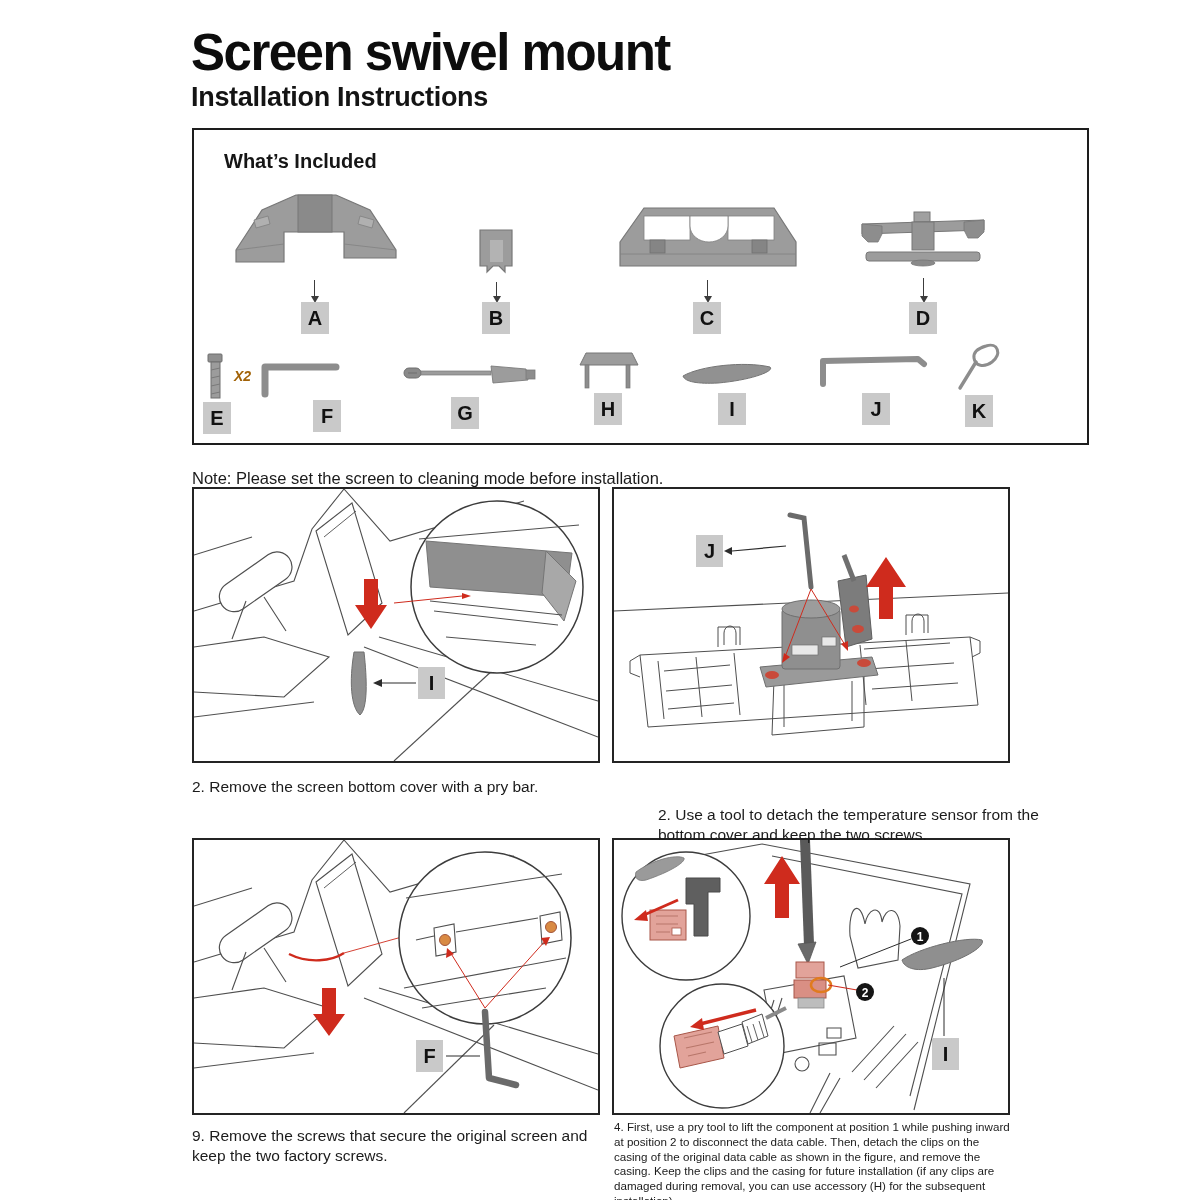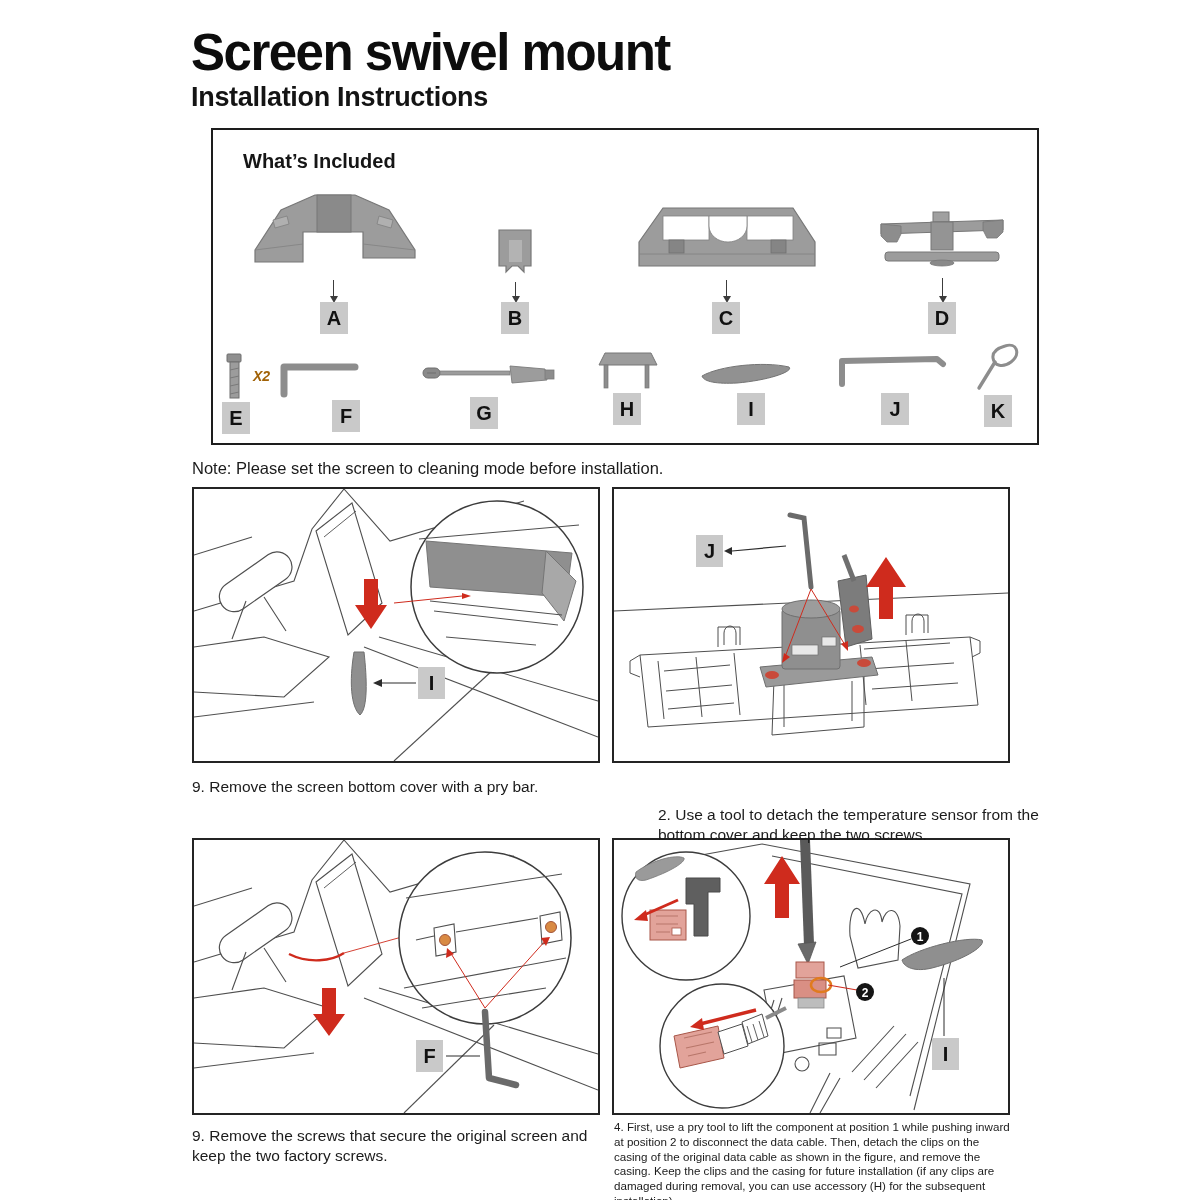--- a/index.html
+++ b/index.html
@@ -3,30 +3,30 @@
 <meta charset="utf-8">
 <style>
   html,body{margin:0;padding:0;background:#ffffff;}
   .page{position:relative;width:1200px;height:1200px;background:#fff;overflow:hidden;
         font-family:"Liberation Sans","DejaVu Sans",sans-serif;color:#161616;}
   
   .hdr{position:absolute;left:191px;top:26px;}
   .title{font-size:51px;font-weight:bold;letter-spacing:-1.5px;line-height:1.05;color:#0d0d0d;}
   .subtitle{font-size:27px;font-weight:bold;letter-spacing:-0.3px;color:#141414;margin-top:2px;}
   
-  .incbox{position:absolute;left:192px;top:128px;width:828px;height:317px;border:2px solid #1d1d1d;box-sizing:border-box;background:#fff;margin-left:19px;}
+  .incbox{position:absolute;left:192px;top:128px;width:897px;height:317px;border:2px solid #1d1d1d;box-sizing:border-box;background:#fff;}
   .inc-head{position:absolute;left:30px;top:20px;font-size:20px;font-weight:bold;letter-spacing:0;}
   .part{position:absolute;}
   .plabel{position:absolute;width:28px;height:32px;background:#c9c9c9;display:flex;align-items:center;justify-content:center;
           font-size:20px;font-weight:bold;color:#111;}
   .darrow{position:absolute;width:1px;background:#3c3c3c;}
   .darrow::after{content:"";position:absolute;left:-3.5px;bottom:-7px;border:4px solid transparent;border-top:7px solid #3c3c3c;}
   .qty{position:absolute;font-size:14px;font-weight:bold;font-style:italic;color:#a16207;}
   
-  .note{position:absolute;left:192px;top:459px;font-size:16.5px;color:#1b1b1b;}
+  .note{position:absolute;left:192px;top:469px;font-size:16.5px;color:#1b1b1b;}
   
   .panel{position:absolute;border:2px solid #242424;box-sizing:border-box;background:#fff;}
   .panel svg{display:block;}
   .caption{position:absolute;font-size:15.5px;line-height:1.3;color:#1b1b1b;}
   .caption.small{font-size:11.6px;line-height:1.28;}
   .figlabel{position:absolute;width:27px;height:32px;background:#c9c9c9;display:flex;align-items:center;justify-content:center;
             font-size:20px;font-weight:bold;color:#111;}
   svg text.mk{font-family:"Liberation Sans",sans-serif;font-size:12px;font-weight:bold;fill:#fff;}
 </style>
 </head>
@@ -343,18 +343,18 @@
       <polygon points="104,192 128,184 134,206 110,214" fill="#ffffff" stroke="#4f4f4f" stroke-width="1"></polygon>
       <polygon points="128,182 148,174 154,196 134,204" fill="#ffffff" stroke="#4f4f4f" stroke-width="1"></polygon>
       <path d="M133,186 L138,202 M139,184 L144,200 M145,181 L150,197" stroke="#4f4f4f" stroke-width="0.9" fill="none"></path>
       <path d="M152,178 L172,168" stroke="#8a8a8a" stroke-width="4" fill="none"></path>
       <line x1="142" y1="170" x2="86" y2="184" stroke="#cf2b1d" stroke-width="3.4"></line>
       <polygon points="76,187 88,178 90,190" fill="#cf2b1d"></polygon>
     </svg>
     <div class="figlabel" style="left:318px;top:198px;">I</div>
   </div>
 
-  <div class="caption" style="left:192px;top:777px;width:406px;">9. Remove the screen bottom cover with a pry bar.</div>
+  <div class="caption" style="left:192px;top:777px;width:406px;">2. Remove the screen bottom cover with a pry bar.</div>
   <div class="caption" style="left:614px;top:805px;width:396px;margin-left:44px;">2. Use a tool to detach the temperature sensor from the bottom cover and keep the two screws.</div>
   <div class="caption" style="left:192px;top:1126px;width:412px;">9. Remove the screws that secure the original screen and keep the two factory screws.</div>
   <div class="caption small" style="left:614px;top:1120px;width:398px;">4. First, use a pry tool to lift the component at position 1 while pushing inward at position 2 to disconnect the data cable. Then, detach the clips on the casing of the original data cable as shown in the figure, and remove the casing. Keep the clips and the casing for future installation (if any clips are damaged during removal, you can use accessory (H) for the subsequent installation).</div>
 
 </div>
 
 </body></html>

